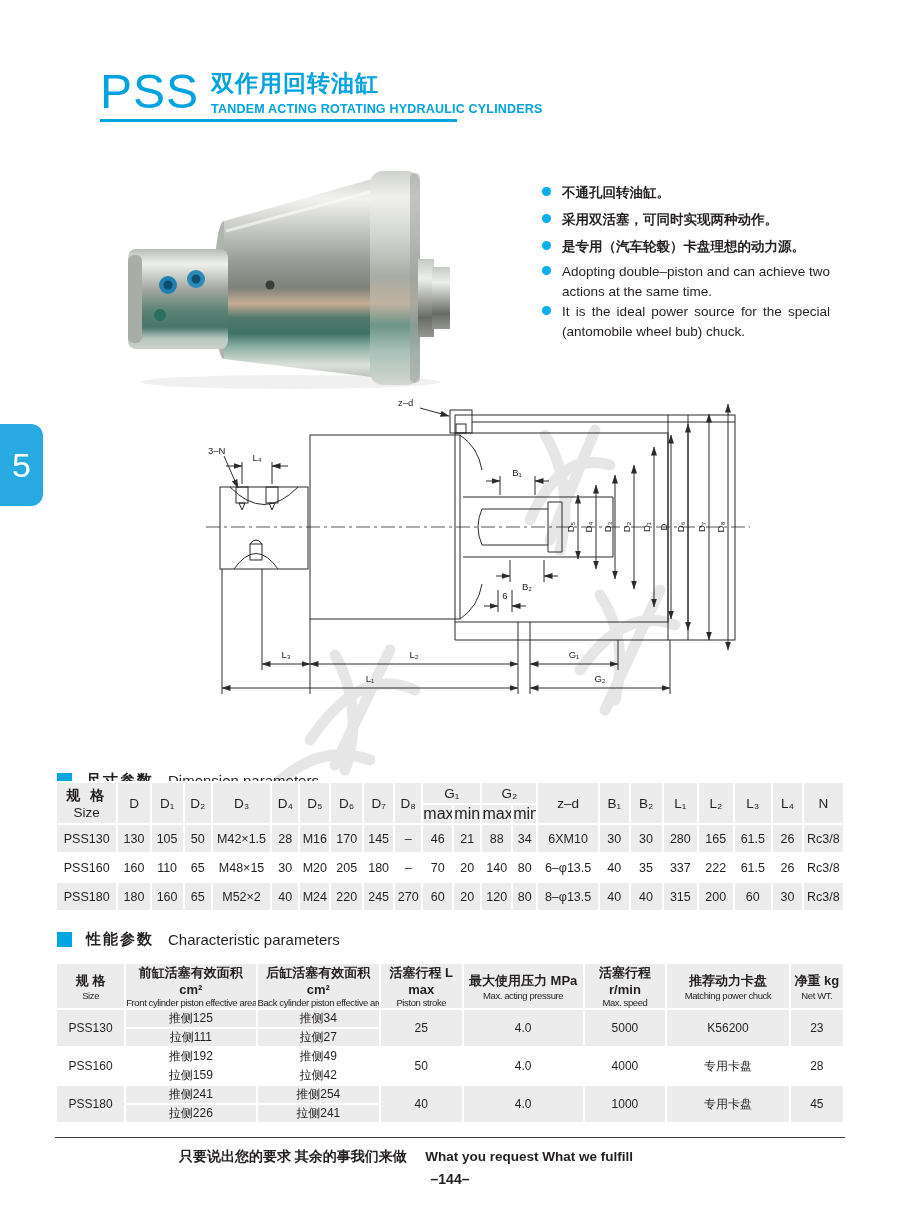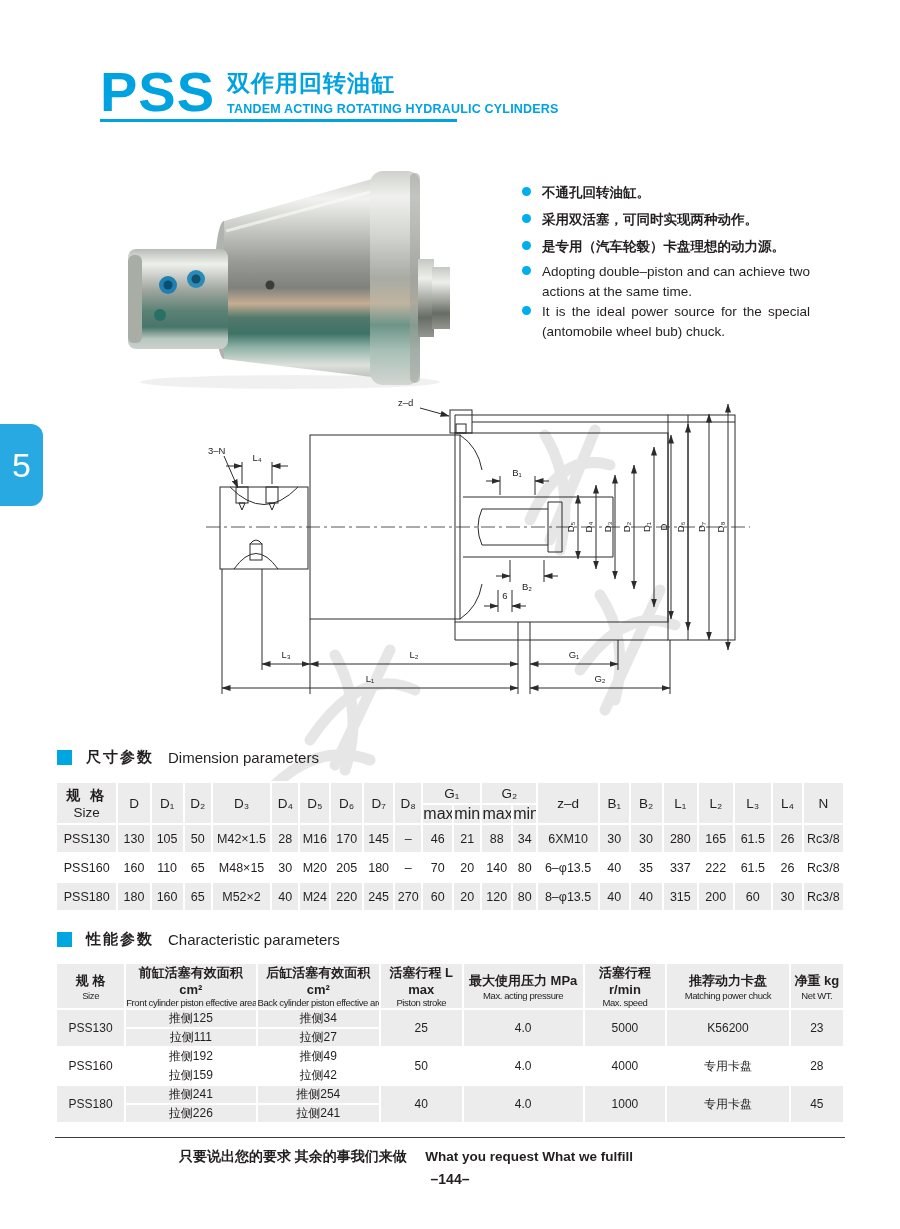--- a/index.html
+++ b/index.html
@@ -1,31 +1,31 @@
 <!DOCTYPE html>
 <html><head>
 <meta charset="utf-8">
 <style>
   html,body{margin:0;padding:0;background:#fff;}
   .page{position:relative;width:900px;height:1229px;background:#fff;overflow:hidden;
         font-family:"Liberation Sans","DejaVu Sans",sans-serif;color:#231f20;}
 
   
   .hdr{position:absolute;left:100px;top:66px;display:flex;align-items:flex-start;}
-  .model{font-size:56px;font-weight:bold;color:#00a3e0;letter-spacing:1px;line-height:52px;}
+  .model{font-size:48px;font-weight:normal;color:#00a3e0;letter-spacing:1px;line-height:52px;}
   .titles{margin-left:12px;padding-top:2px;}
   .t-cn{font-size:23px;font-weight:bold;color:#00a3e0;letter-spacing:1px;}
   .t-en{font-size:12.5px;font-weight:bold;color:#00a3e0;margin-top:3px;letter-spacing:.2px;}
   .hdr-rule{position:absolute;left:100px;top:119px;width:357px;height:3px;background:#00a3e0;}
 
   
   .photo{position:absolute;left:120px;top:163px;width:330px;height:228px;}
 
   
-  .bl{position:absolute;left:522px;list-style:none;margin:0;padding:0;}
+  .bl{position:absolute;left:542px;list-style:none;margin:0;padding:0;}
   .bl li{position:relative;padding-left:20px;}
   .dot{position:absolute;left:0;top:4px;width:9px;height:9px;border-radius:50%;background:#00aeef;}
   .bl.cn{top:183px;width:330px;}
   .bl.cn li{font-size:13.5px;font-weight:bold;line-height:19px;margin-bottom:8px;}
   .bl.en{top:262px;width:292px;}
   .bl.en li{font-size:13.5px;line-height:19.5px;margin-bottom:1px;}
   .bl.en .bt{display:block;width:268px;text-align:justify;}
   .bl.en li:nth-child(1) .bt{text-align:left;}
 
   
@@ -39,21 +39,21 @@
   .draw line,.draw path,.draw rect{stroke:#2b2b2b;stroke-width:1;fill:none;}
   .draw text{fill:#222;font-size:9.5px;stroke:none;font-family:"Liberation Sans","DejaVu Sans",sans-serif;}
   .draw .cl{stroke-dasharray:14 4 3 4;stroke-width:.8;}
   .draw marker path{fill:#2b2b2b;stroke:none;}
 
   
   .sec{position:absolute;left:57px;display:flex;align-items:center;z-index:2;}
   .sq{width:15px;height:15px;background:#00a6e2;margin-right:14px;}
   .sec .cn{font-size:15px;font-weight:bold;letter-spacing:2px;}
   .sec .en{font-size:15px;margin-left:14px;}
-  .sec1{top:748px;}
+  .sec1{top:771px;}
   .sec2{top:930px;}
 
   
   .tbl{position:absolute;left:55px;border-collapse:collapse;table-layout:fixed;width:790px;z-index:2;}
   .tbl th,.tbl td{border:2px solid #fff;background:#ececec;text-align:center;
                   padding:0;font-weight:normal;font-size:12.5px;overflow:hidden;}
   .tbl tr.w td{background:#fff;}
   .t-dim{top:781px;}
   .t-dim .hsize .hc{font-size:14px;font-weight:bold;letter-spacing:3px;}
   .t-dim .hsize .he{font-size:13.5px;}

